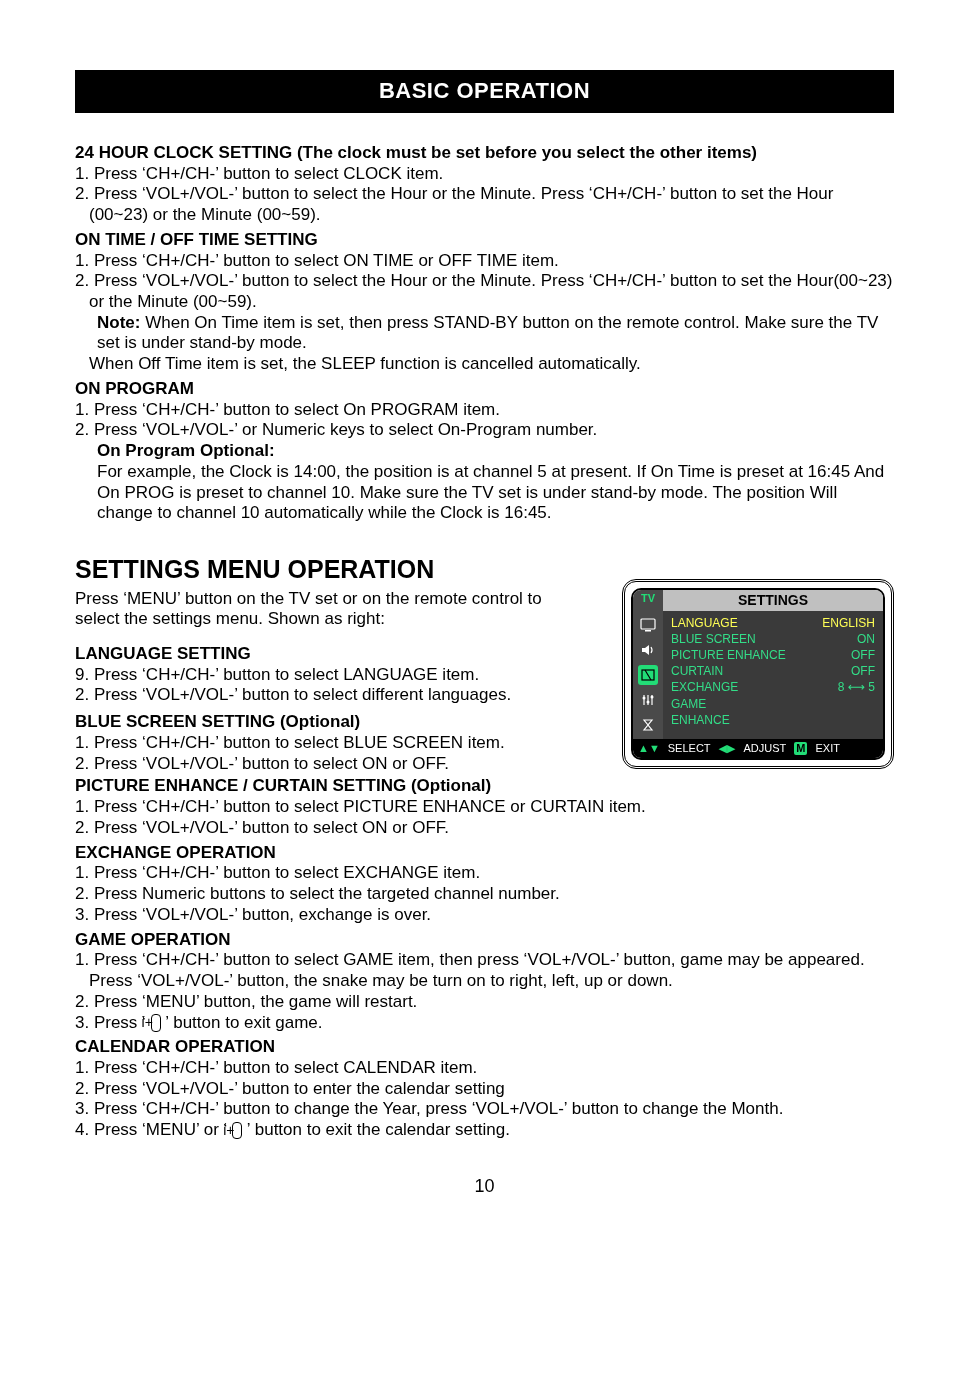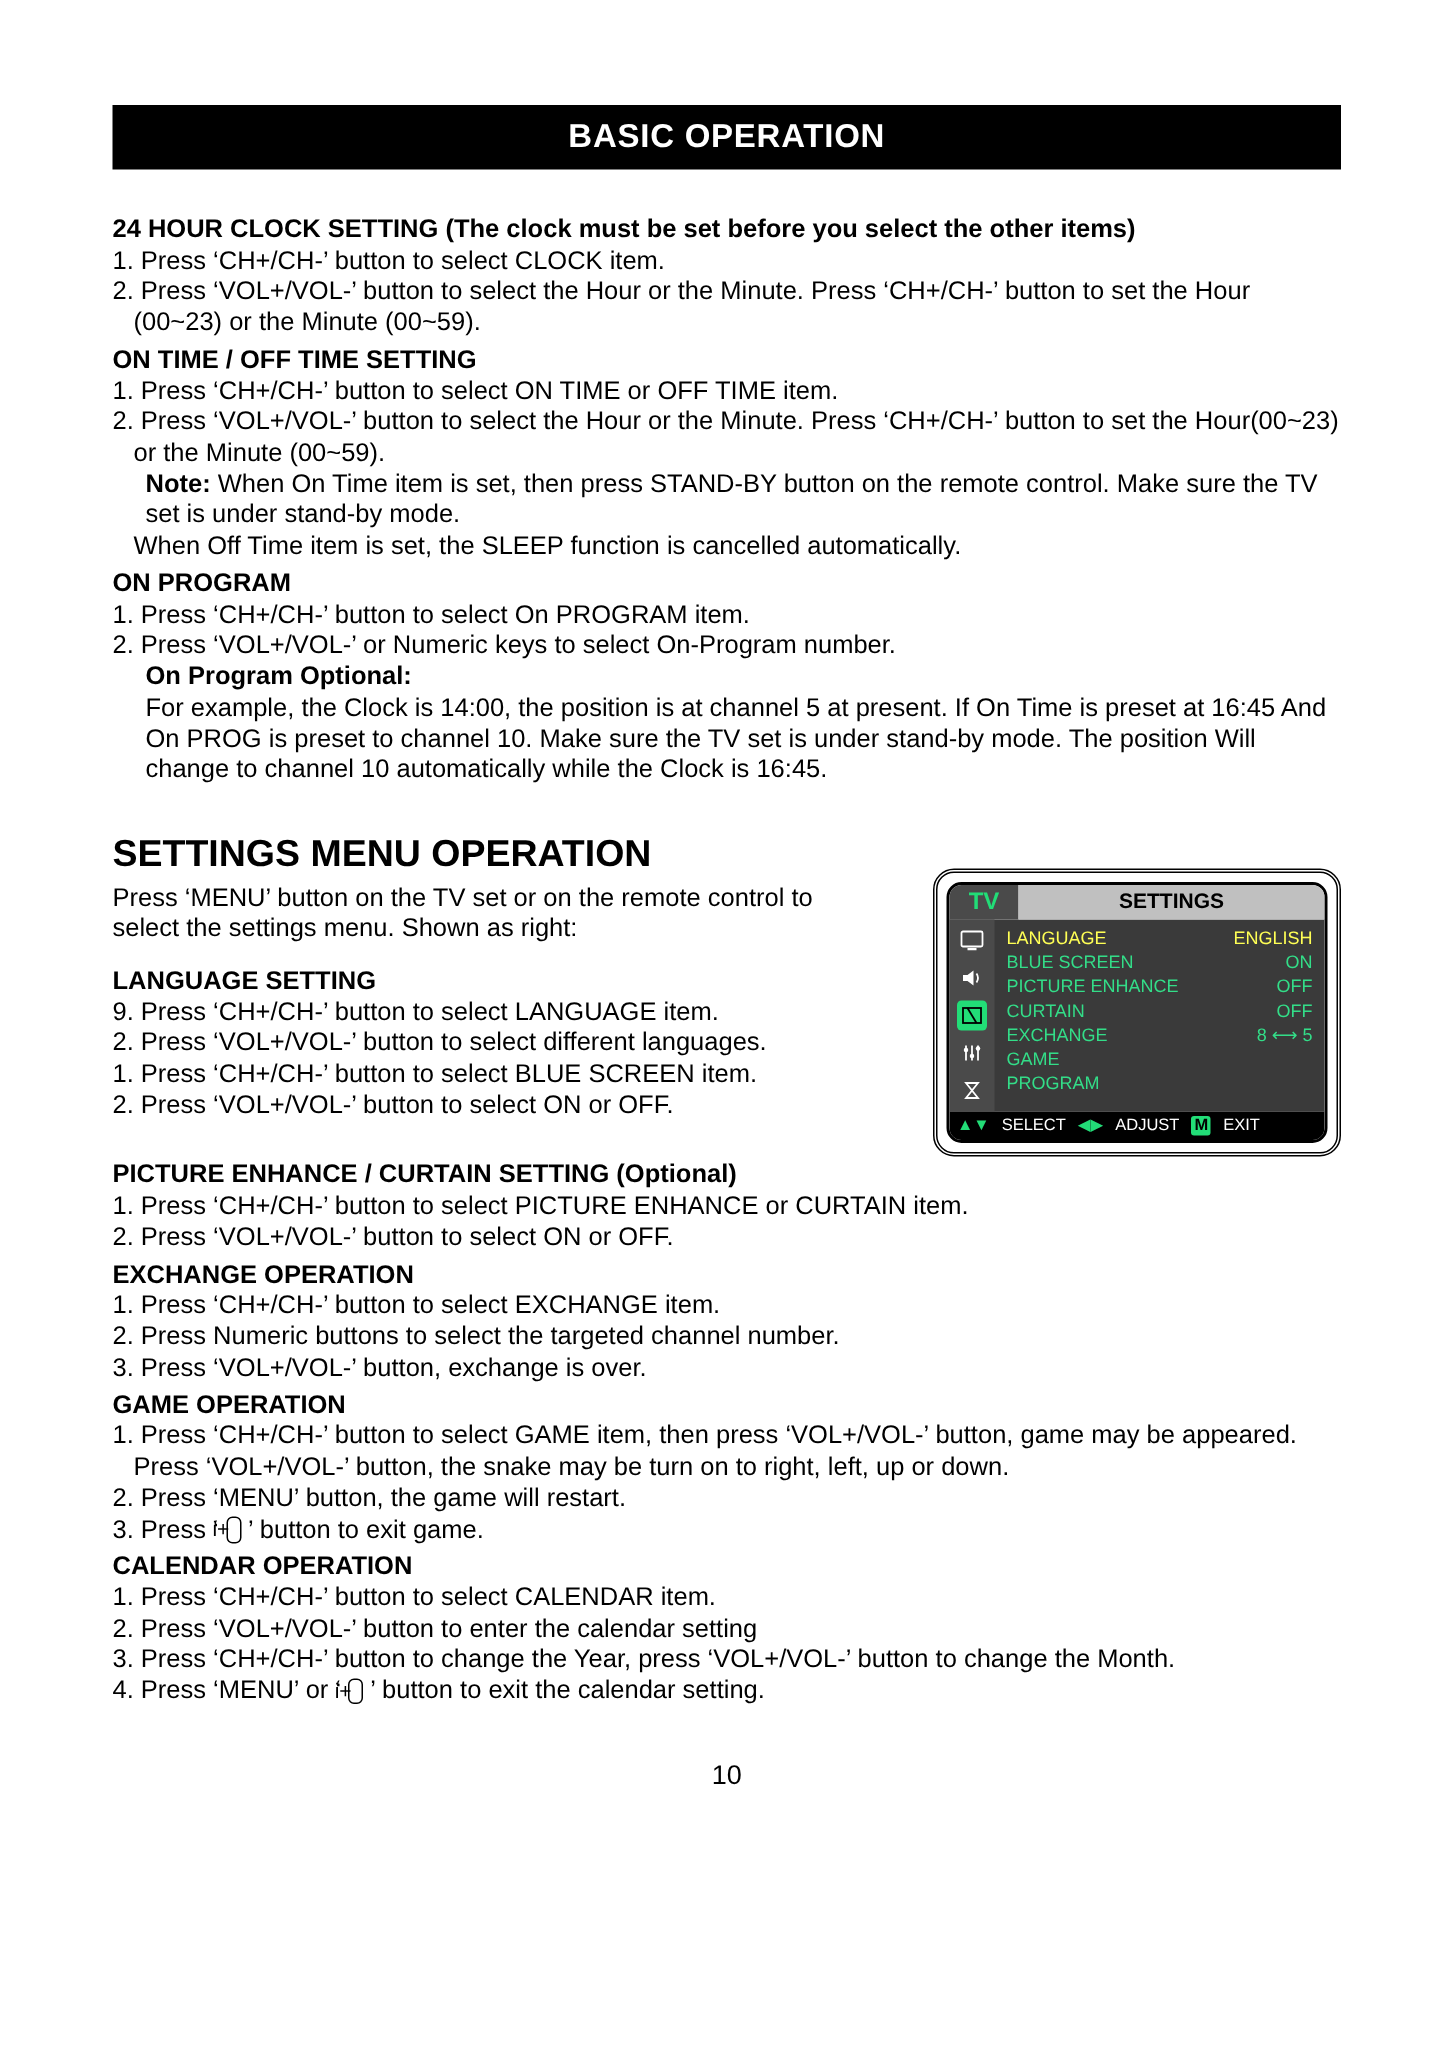--- a/index.html
+++ b/index.html
@@ -73,21 +73,21 @@
   }
   .osd-icon {
     width: 20px; height: 20px;
     display: flex; align-items: center; justify-content: center;
     font-size: 13px;
     color: #fff;
   }
   .osd-icon.sel { background: #2d7; color:#000; border-radius:3px; }
   .osd-main { flex: 1; padding: 4px 8px 6px 8px; }
   .osd-head { display:flex; }
-  .osd-head .left { width:46px; background:#4a4a4a; text-align:center; color:#2d7; font-weight:bold; font-size:16px; padding:2px 0;}
+  .osd-head .left { width:30px; background:#4a4a4a; text-align:center; color:#2d7; font-weight:bold; font-size:11px; padding:2px 0;}
   .osd-head .right { flex:1; background:#c0c0c0; text-align:center; font-weight:bold; font-size:14px; padding:2px 4px;}
   .osd-row { display:flex; justify-content:space-between; font-size:12px; color:#3d8; line-height:1.35; }
   .osd-row.hl { color:#ff5; }
   .osd-foot {
     background:#000; color:#fff; font-size:11px; padding:3px 5px;
     display:flex; gap:8px; align-items:center;
   }
   .osd-foot .sym { color:#2d7; }
   .osd-foot .m { background:#2d7; color:#000; padding:0 2px; border-radius:2px; font-weight:bold;}
   .clearfix::after { content:""; display:block; clear:both; }
@@ -181,21 +181,21 @@
               </div>
             <div class="osd-row">
                 <span>EXCHANGE</span>
                 <span>8 ⟷ 5</span>
               </div>
             <div class="osd-row">
                 <span>GAME</span>
                 <span></span>
               </div>
             <div class="osd-row">
-                <span>PROGRAM</span>
+                <span>ENHANCE</span>
                 <span></span>
               </div>
           </div>
         </div>
         <div class="osd-foot">
           <span class="sym">▲▼</span>
           <span>SELECT</span>
           <span class="sym">◀▶</span>
           <span>ADJUST</span>
           <span class="m">M</span>
@@ -204,20 +204,21 @@
       </div>
     </div>
   </div>
 
   <p style="max-width:480px;">Press ‘MENU’ button on the TV set or on the remote control to select the settings menu. Shown as right:</p>
 
   <p class="sec-title" style="margin-top:14px;">LANGUAGE SETTING</p>
   <p class="ind1">9. Press ‘CH+/CH-’ button to select LANGUAGE item.</p>
   <p class="ind1">2. Press ‘VOL+/VOL-’ button to select different languages.</p>
 
+  <p class="sec-title" style="margin-top:6px;">BLUE SCREEN SETTING (Optional)</p>
   <p class="ind1">1. Press ‘CH+/CH-’ button to select BLUE SCREEN item.</p>
   <p class="ind1">2. Press ‘VOL+/VOL-’ button to select ON or OFF.</p>
 </div>
 
 <p class="sec-title" style="margin-top:2px;">PICTURE ENHANCE / CURTAIN SETTING (Optional)</p>
 <p class="ind1">1. Press ‘CH+/CH-’ button to select PICTURE ENHANCE or CURTAIN item.</p>
 <p class="ind1">2. Press ‘VOL+/VOL-’ button to select ON or OFF.</p>
 
 <p class="sec-title">EXCHANGE OPERATION</p>
 <p class="ind1">1. Press ‘CH+/CH-’ button to select EXCHANGE item.</p>

